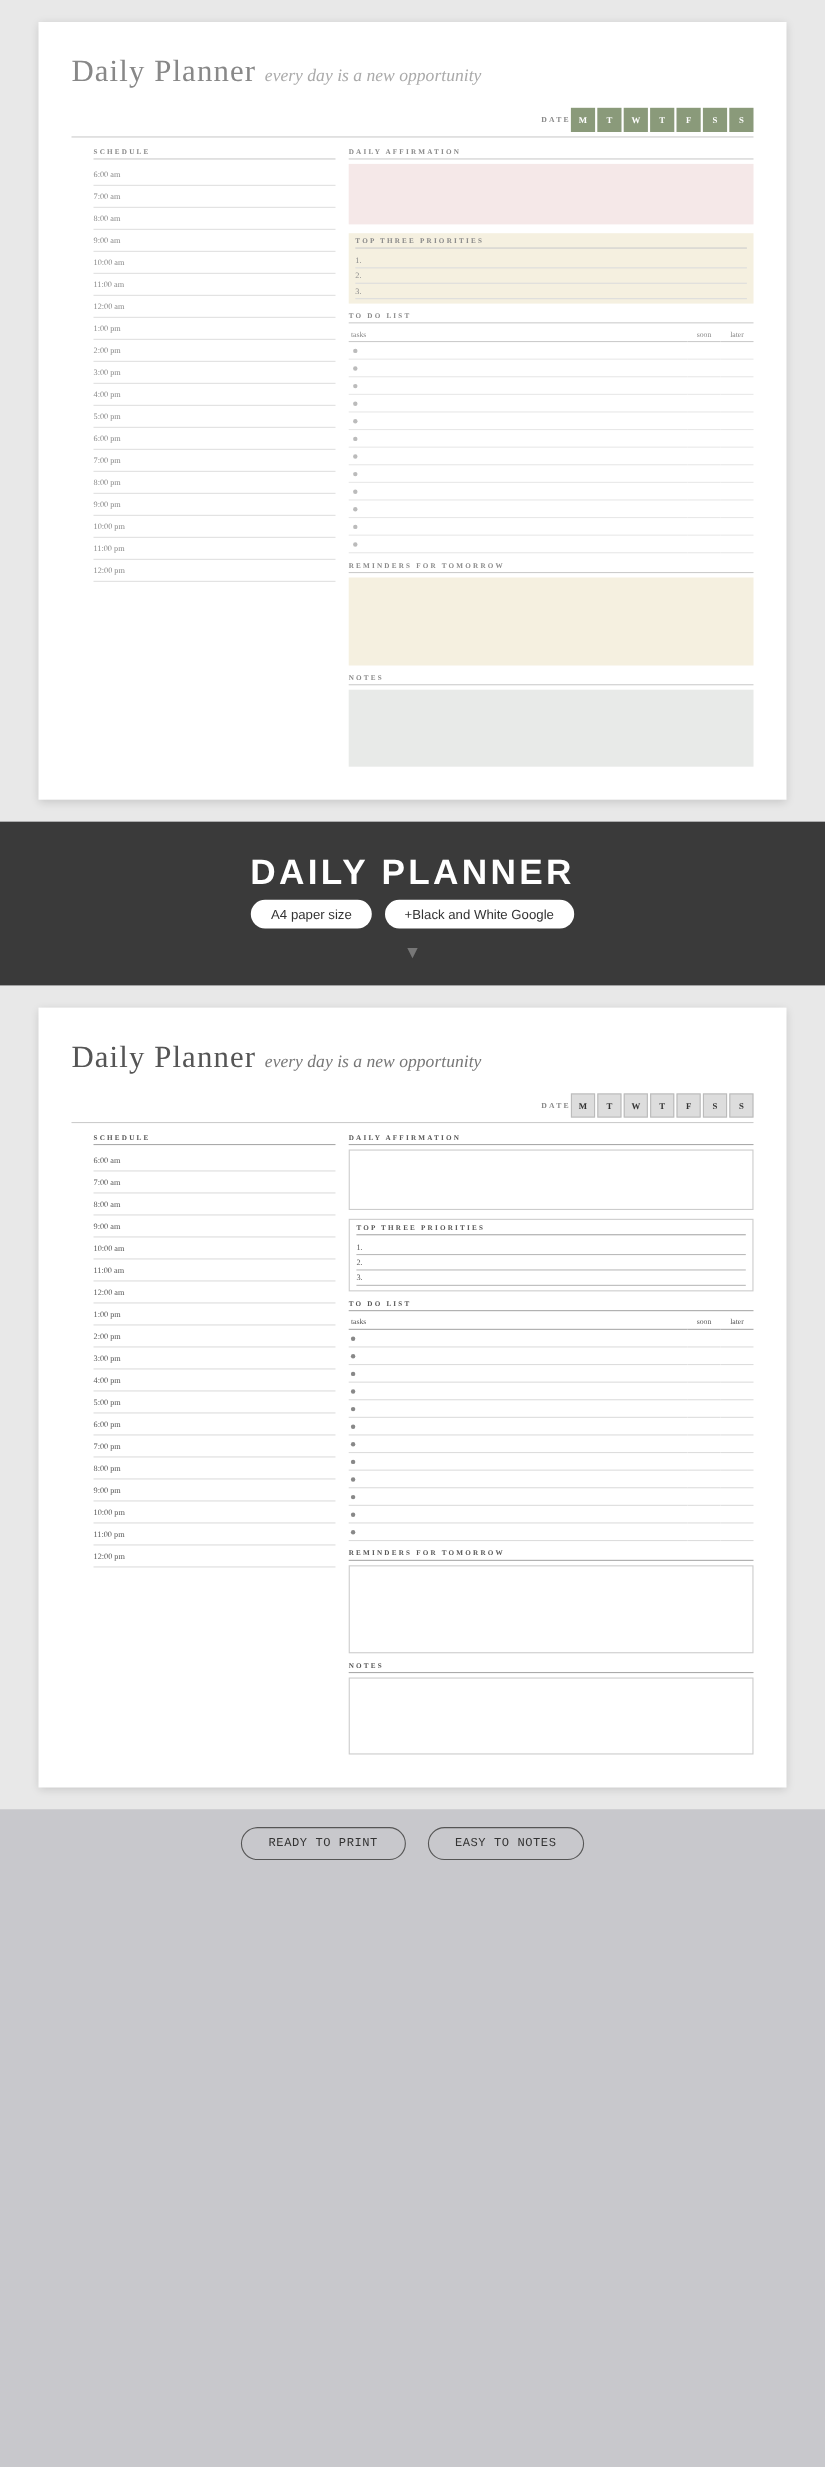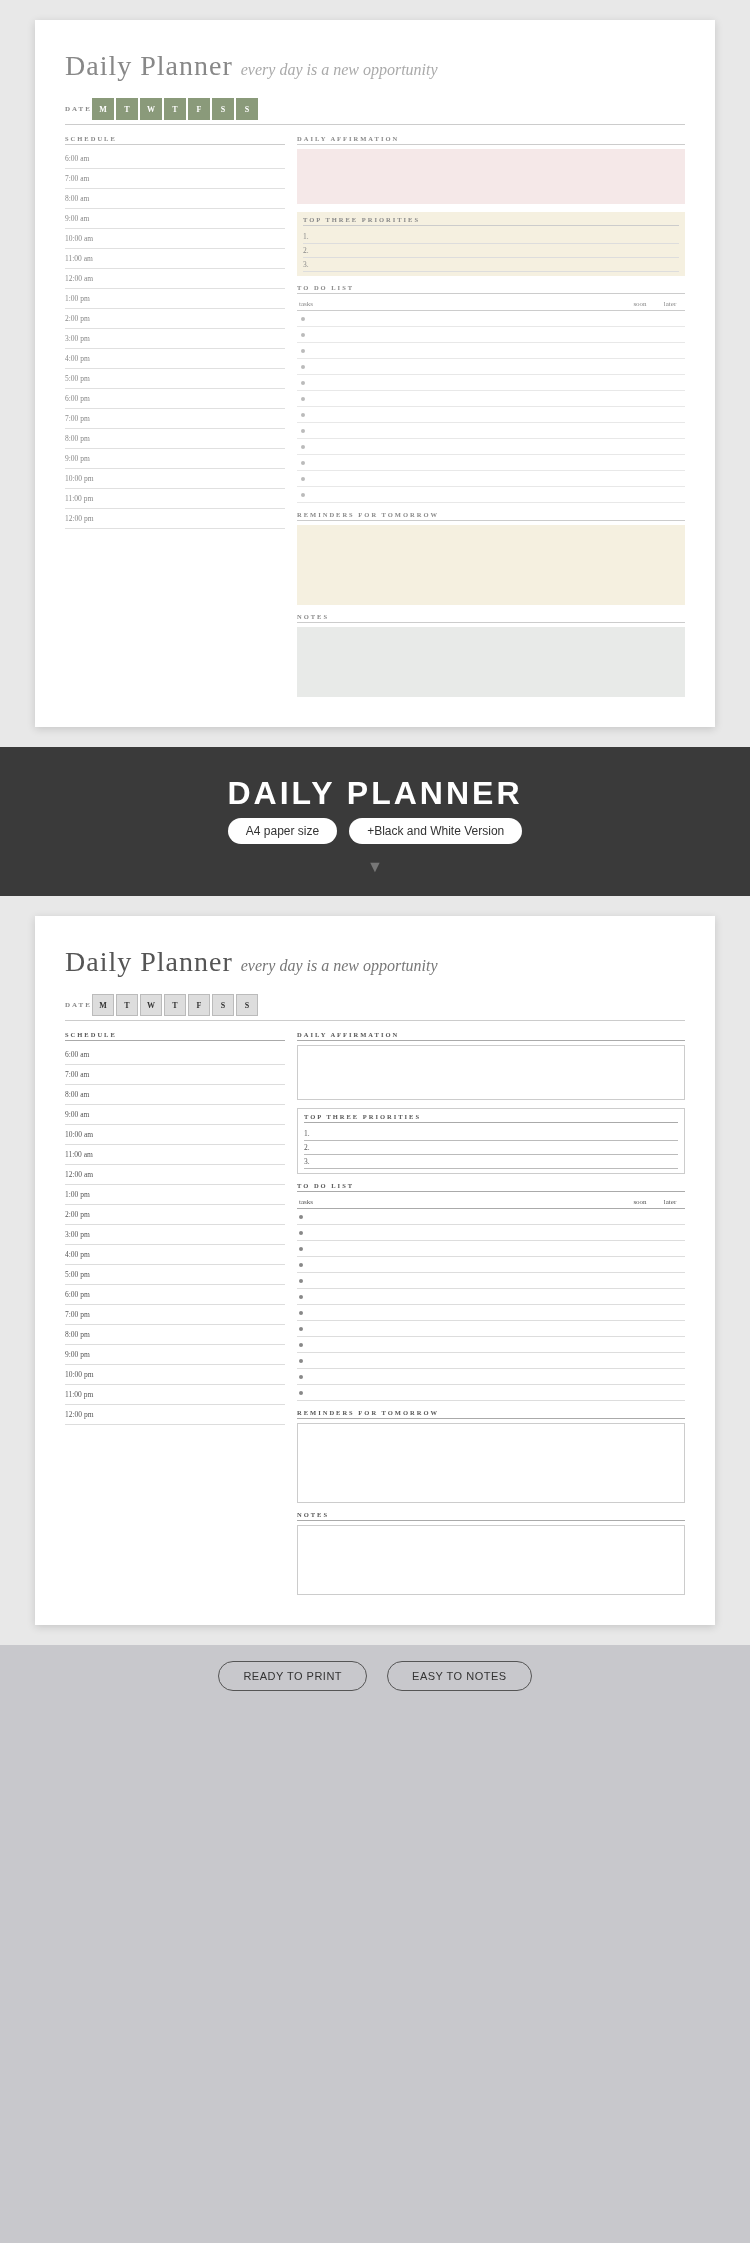--- a/index.html
+++ b/index.html
@@ -44,21 +44,21 @@
       font-style: italic;
       color: #aaa;
       margin-left: 8px;
       font-family: 'Georgia', serif;
       font-weight: 300;
     }
 
     .date-row {
       display: flex;
       align-items: center;
-      justify-content: flex-start;
+      justify-content: flex-end;
       margin-bottom: 10px;
       border-bottom: 1px solid #ccc;
       padding-bottom: 4px;
     }
 
     .date-label {
       font-size: 7px;
       letter-spacing: 2px;
       color: #888;
       font-weight: bold;
@@ -87,20 +87,21 @@
       background: #8a9a7a;
     }
 
     .planner-body {
       display: flex;
       gap: 12px;
     }
 
     .left-col {
       flex: 0 0 220px;
+      margin-left: 20px;
     }
 
     .right-col {
       flex: 1;
     }
 
     .section-label {
       font-size: 6.5px;
       letter-spacing: 2px;
       text-transform: uppercase;
@@ -337,21 +338,21 @@
       justify-content: center;
       gap: 20px;
     }
 
     .bottom-btn {
       border: 1px solid #555;
       background: transparent;
       border-radius: 20px;
       padding: 8px 24px;
       font-size: 11px;
-      font-family: Liberation Sans, sans-serif;
+      font-family: Liberation Mono, monospace;
       color: #333;
       cursor: pointer;
       letter-spacing: 0.5px;
     }
 
     .section-label-bw {
       font-size: 6.5px;
       letter-spacing: 2px;
       text-transform: uppercase;
       color: #555;
@@ -575,21 +576,21 @@
 
       </div>
     </div>
   </div>
 </div>
 
 <div class="banner">
   <div class="banner-title">DAILY PLANNER</div>
   <div class="badge-row">
     <div class="badge">A4 paper size</div>
-    <div class="badge">+Black and White Version</div>
+    <div class="badge">+Black and White Google</div>
   </div>
   <div class="arrow-down">▼</div>
 </div>
 
 <div class="page2-wrapper">
   <div class="planner-page-bw">
 
     <div class="planner-header">
       <span class="title-main-bw">Daily Planner</span>
       <span class="title-italic-bw">every day is a new opportunity</span>

